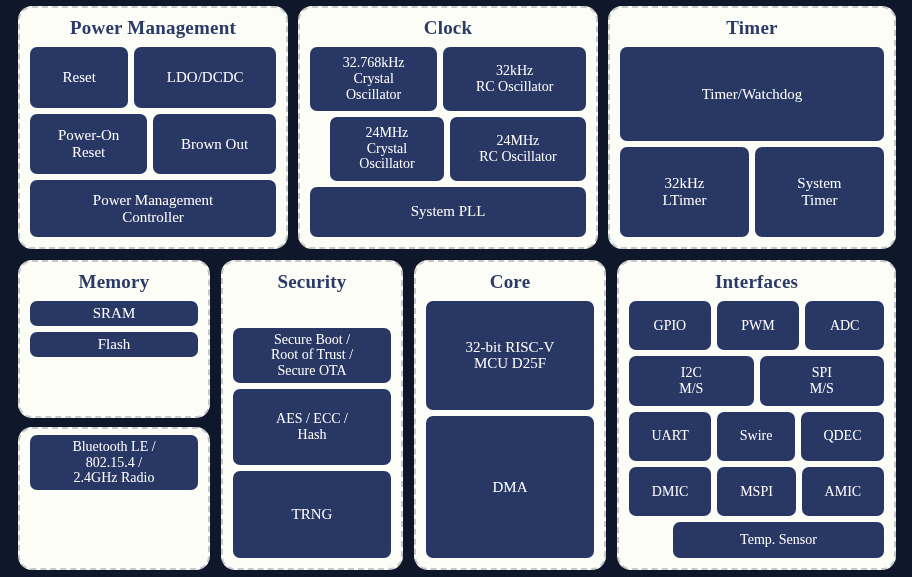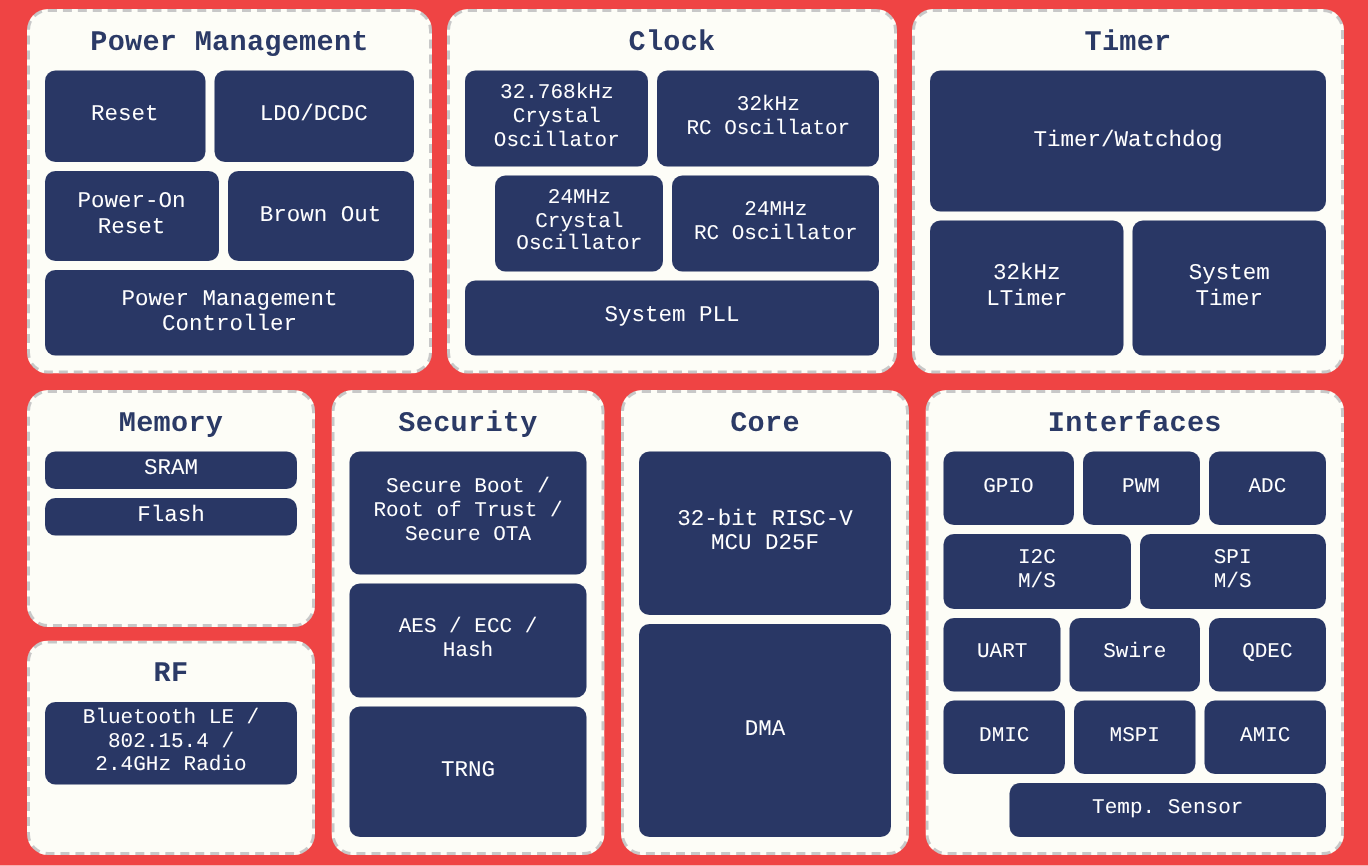--- a/index.html
+++ b/index.html
@@ -4,22 +4,22 @@
 <style>
   html, body {
     margin: 0;
     padding: 0;
     background: #ffffff;
   }
   #canvas {
     position: relative;
     width: 912px;
     height: 577px;
-    background: #ef4444;
-    font-family: Liberation Mono, monospace;
+    background: #0f172a;
+    font-family: Liberation Serif, serif;
     overflow: hidden;
   }
   .group {
     position: absolute;
     box-sizing: border-box;
     border: 2px dashed #c8c8c8;
     border-radius: 14px;
     background: #fdfdf7;
     padding: 6px 10px 10px 10px;
     display: flex;
@@ -88,21 +88,21 @@
   
   #grp-clock .r1 { flex: 1 1 33%; border-radius: 12px; }
   #grp-clock .r2 { flex: 1 1 33%; padding-left: 20px; }
   #grp-clock .r3 { flex: 1 1 26%; }
 
   
   #grp-timer .r1 { flex: 1 1 50%; }
   #grp-timer .r2 { flex: 1 1 48%; }
 
   
-  #grp-security .r1 { flex: 1 1 32%; }
+  #grp-security .r1 { flex: 1 1 32%; align-items: flex-end; }
   #grp-security .r2 { flex: 1 1 30%; }
   #grp-security .r3 { flex: 1 1 34%; }
 
   
   #grp-core .r1 { flex: 1 1 42%; }
   #grp-core .r2 { flex: 1 1 55%; }
 
   
   #grp-iface .grow { flex: 1 1 22%; }
   #grp-iface .rlast { flex: 1 1 16%; margin-left: 44px; }
@@ -175,21 +175,20 @@
       <div class="row">
         <div class="blk">SRAM</div>
       </div>
       <div class="row">
         <div class="blk">Flash</div>
       </div>
     </div>
   </div>
 
   <div class="group" id="grp-rf">
-    <div class="group-title">RF</div>
     <div class="group-body">
       <div class="row">
         <div class="blk small">Bluetooth LE /
 802.15.4 /
 2.4GHz Radio</div>
       </div>
     </div>
   </div>
 
   <div class="group" id="grp-security">

